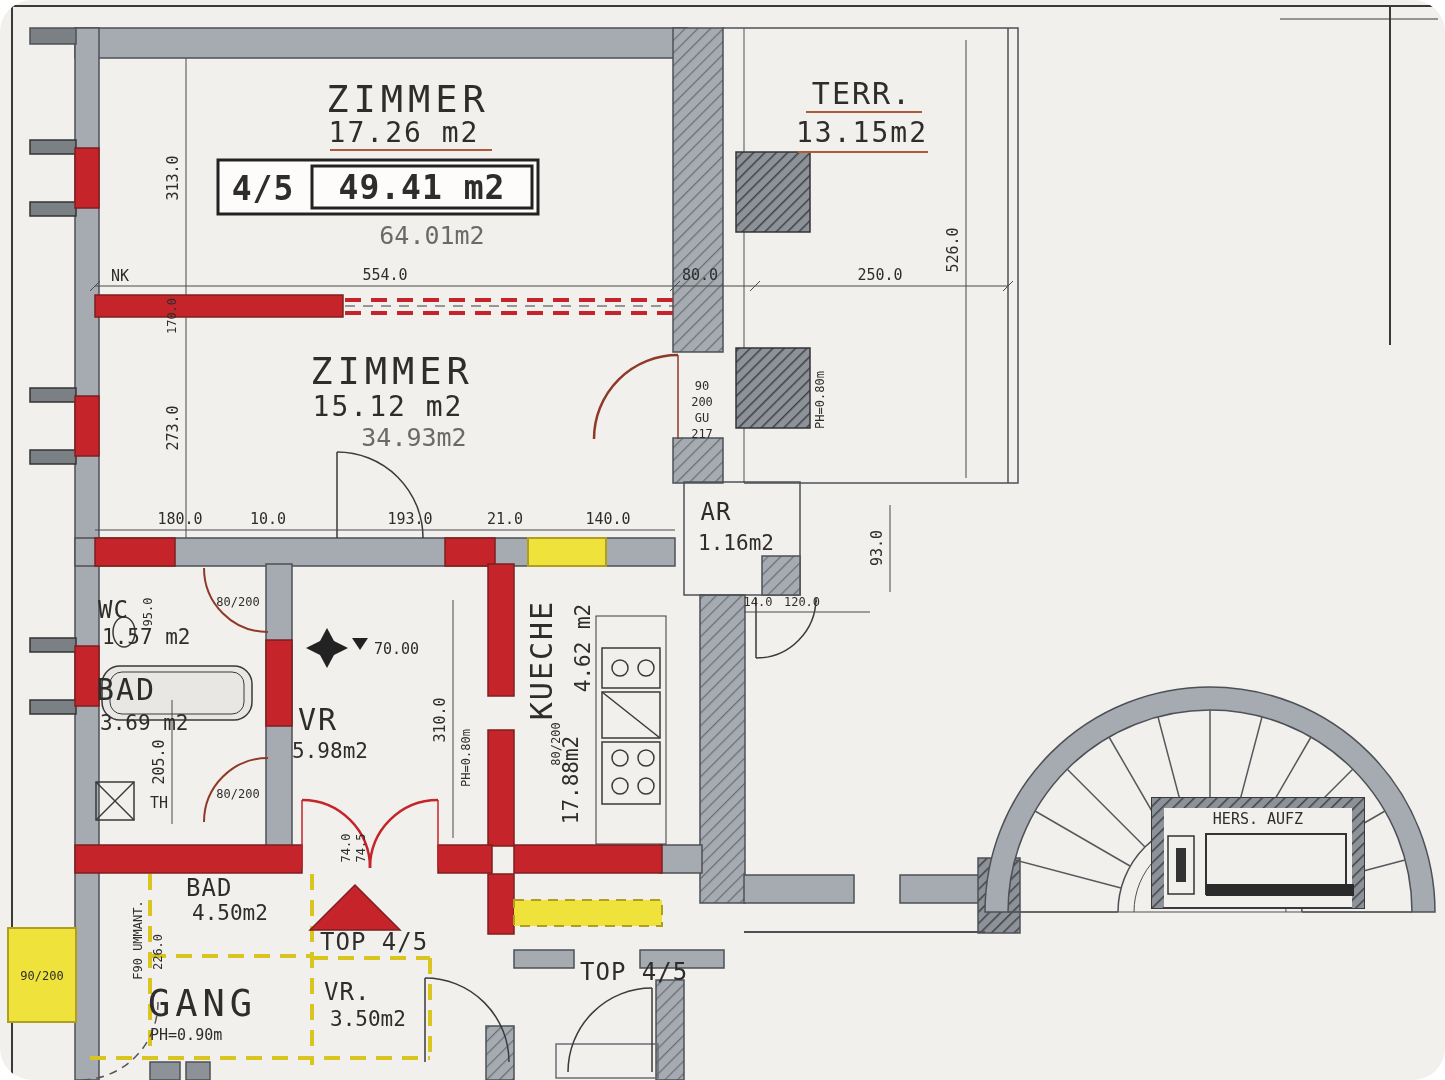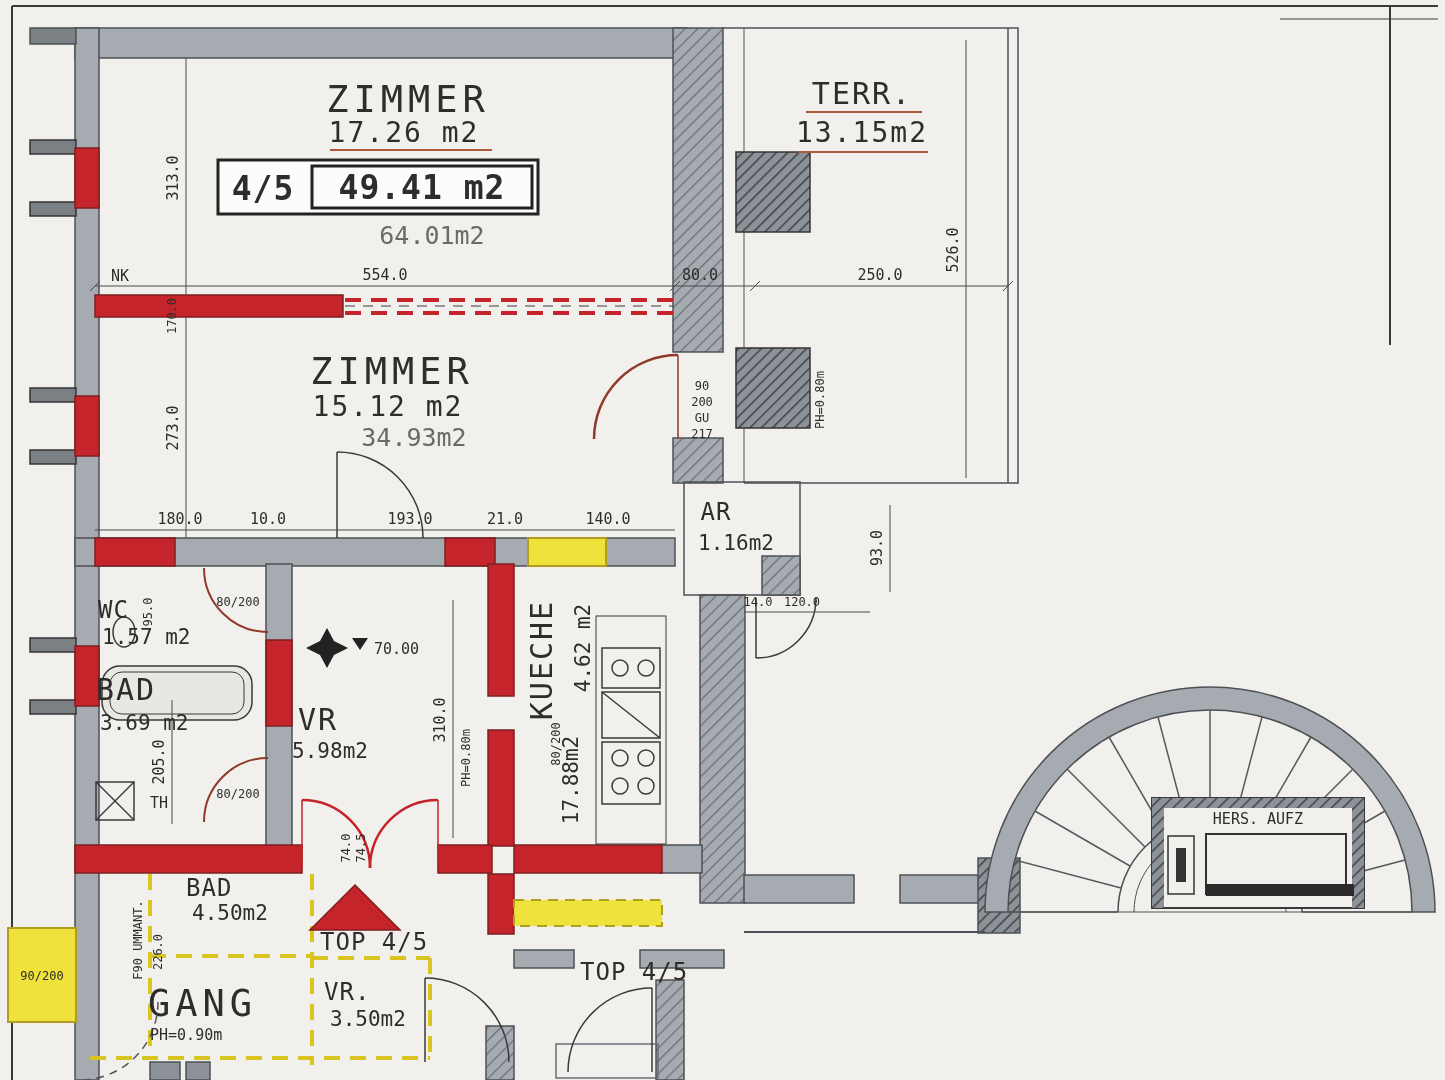--- a/index.html
+++ b/index.html
@@ -1,17 +1,17 @@
 <!DOCTYPE html>
 <html><head>
 <meta charset="utf-8">
 <style>
   html,body{margin:0;padding:0;background:#ffffff;}
   .stage{position:relative;width:1445px;height:1080px;background:#ffffff;overflow:hidden;
-         font-family:"DejaVu Sans Mono", monospace;}
+         font-family:"DejaVu Sans Mono", monospace;border-radius:32px;}
   svg text{font-family:"DejaVu Sans Mono", monospace;fill:#2e2d2b;}
   .t-room{font-size:37px;letter-spacing:5px;}
   .t-room-m{font-size:30px;letter-spacing:2px;}
   .t-room-s{font-size:24px;letter-spacing:1px;}
   .t-area{font-size:28px;letter-spacing:2px;}
   .t-area-s{font-size:21px;}
   .t-sub{font-size:25px;fill:#6b6a66;}
   .t-big{font-size:33px;font-weight:bold;letter-spacing:1px;}
   .t-dim{font-size:15px;}
   .t-dim-s{font-size:12px;}

